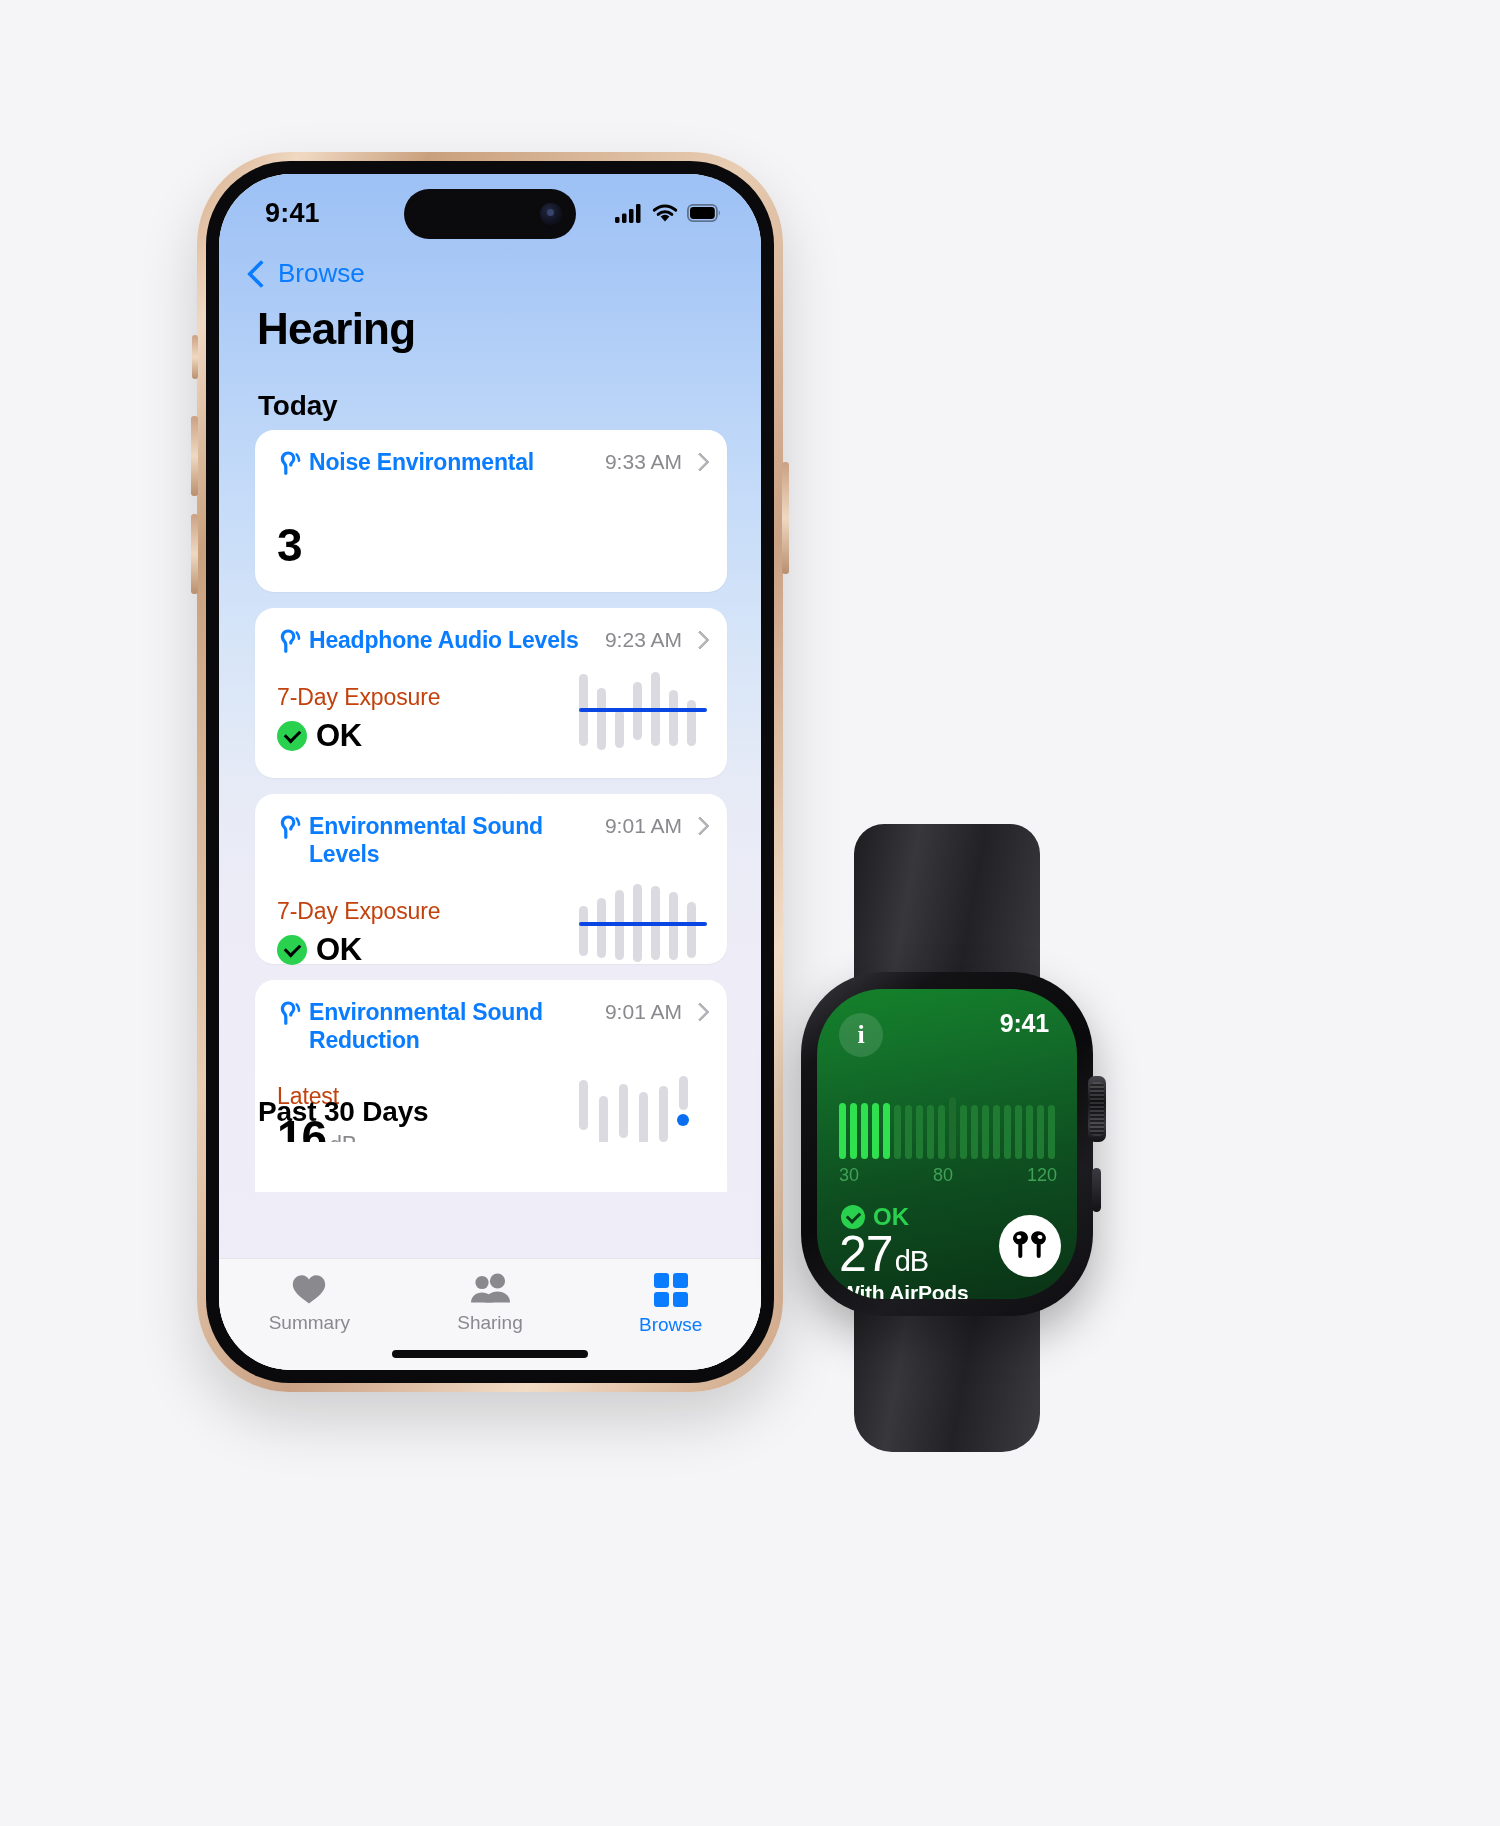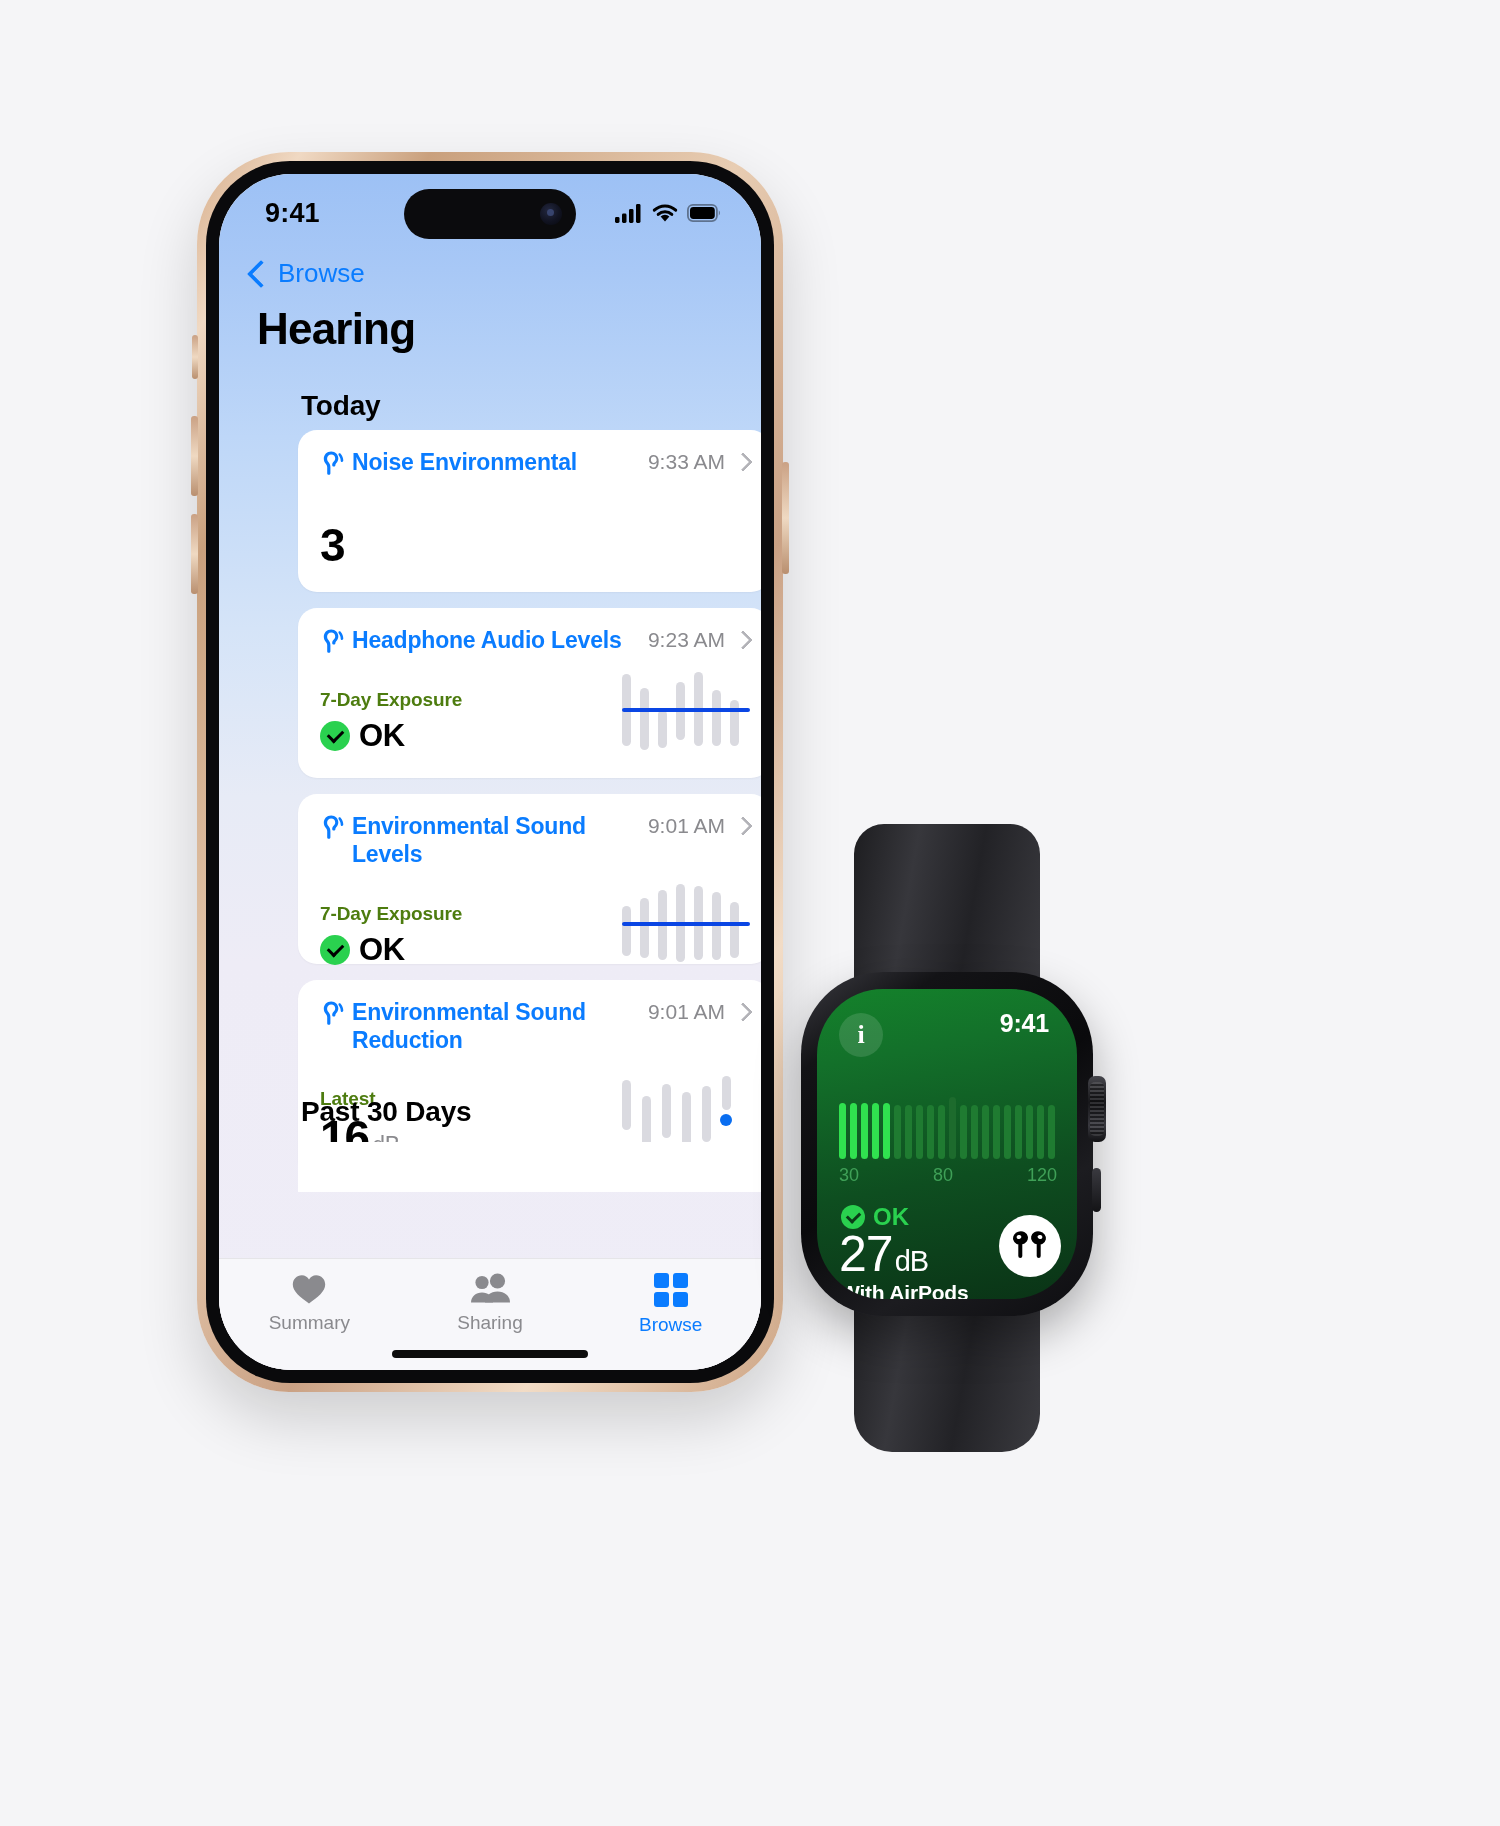--- a/index.html
+++ b/index.html
@@ -116,21 +116,20 @@
     letter-spacing: -0.8px;
   }
   .section-head {
     font-size: 28px; font-weight: 700; color: #000; letter-spacing: -0.2px;
   }
 
   .scroll-area {
     position: absolute;
     top: 200px; left: 0; right: 0; bottom: 0;
     padding: 0 0 0 0;
-    margin-left: 43px;
   }
   .sec-today {
     position: absolute; top: 16px; left: 39px;
   }
   .cards { position: absolute; top: 56px; left: 36px; width: 472px; }
   .card {
     background: #fff;
     border-radius: 19px;
     margin-bottom: 16px;
     padding: 18px 20px 20px 22px;
@@ -151,21 +150,21 @@
   .card-time { color: #8a8a8e; font-size: 21px; font-weight: 400; }
   .chev-right {
     width: 11px; height: 11px;
     border-top: 3px solid #b3b3b8;
     border-right: 3px solid #b3b3b8;
     transform: rotate(45deg);
     border-radius: 1px;
   }
   .card-body { display: flex; align-items: flex-end; justify-content: space-between; }
   .big-number { font-size: 46px; font-weight: 700; color: #000; letter-spacing: -1px; line-height: 1; }
-  .label-grey { color: #4d7c0f; font-size: 19px; font-weight: 700; letter-spacing: -0.1px; }
+  .label-grey { color: #c2410c; font-size: 23px; font-weight: 400; letter-spacing: -0.1px; }
   .ok-row { display: flex; align-items: center; gap: 9px; margin-top: 7px; }
   .ok-badge {
     width: 30px; height: 30px; border-radius: 50%;
     background: #2ad14f; display: flex; align-items: center; justify-content: center;
   }
   .ok-badge .tick {
     width: 12px; height: 7px;
     border-left: 3.4px solid #000; border-bottom: 3.4px solid #000;
     transform: rotate(-45deg) translate(1px,-1px);
   }

